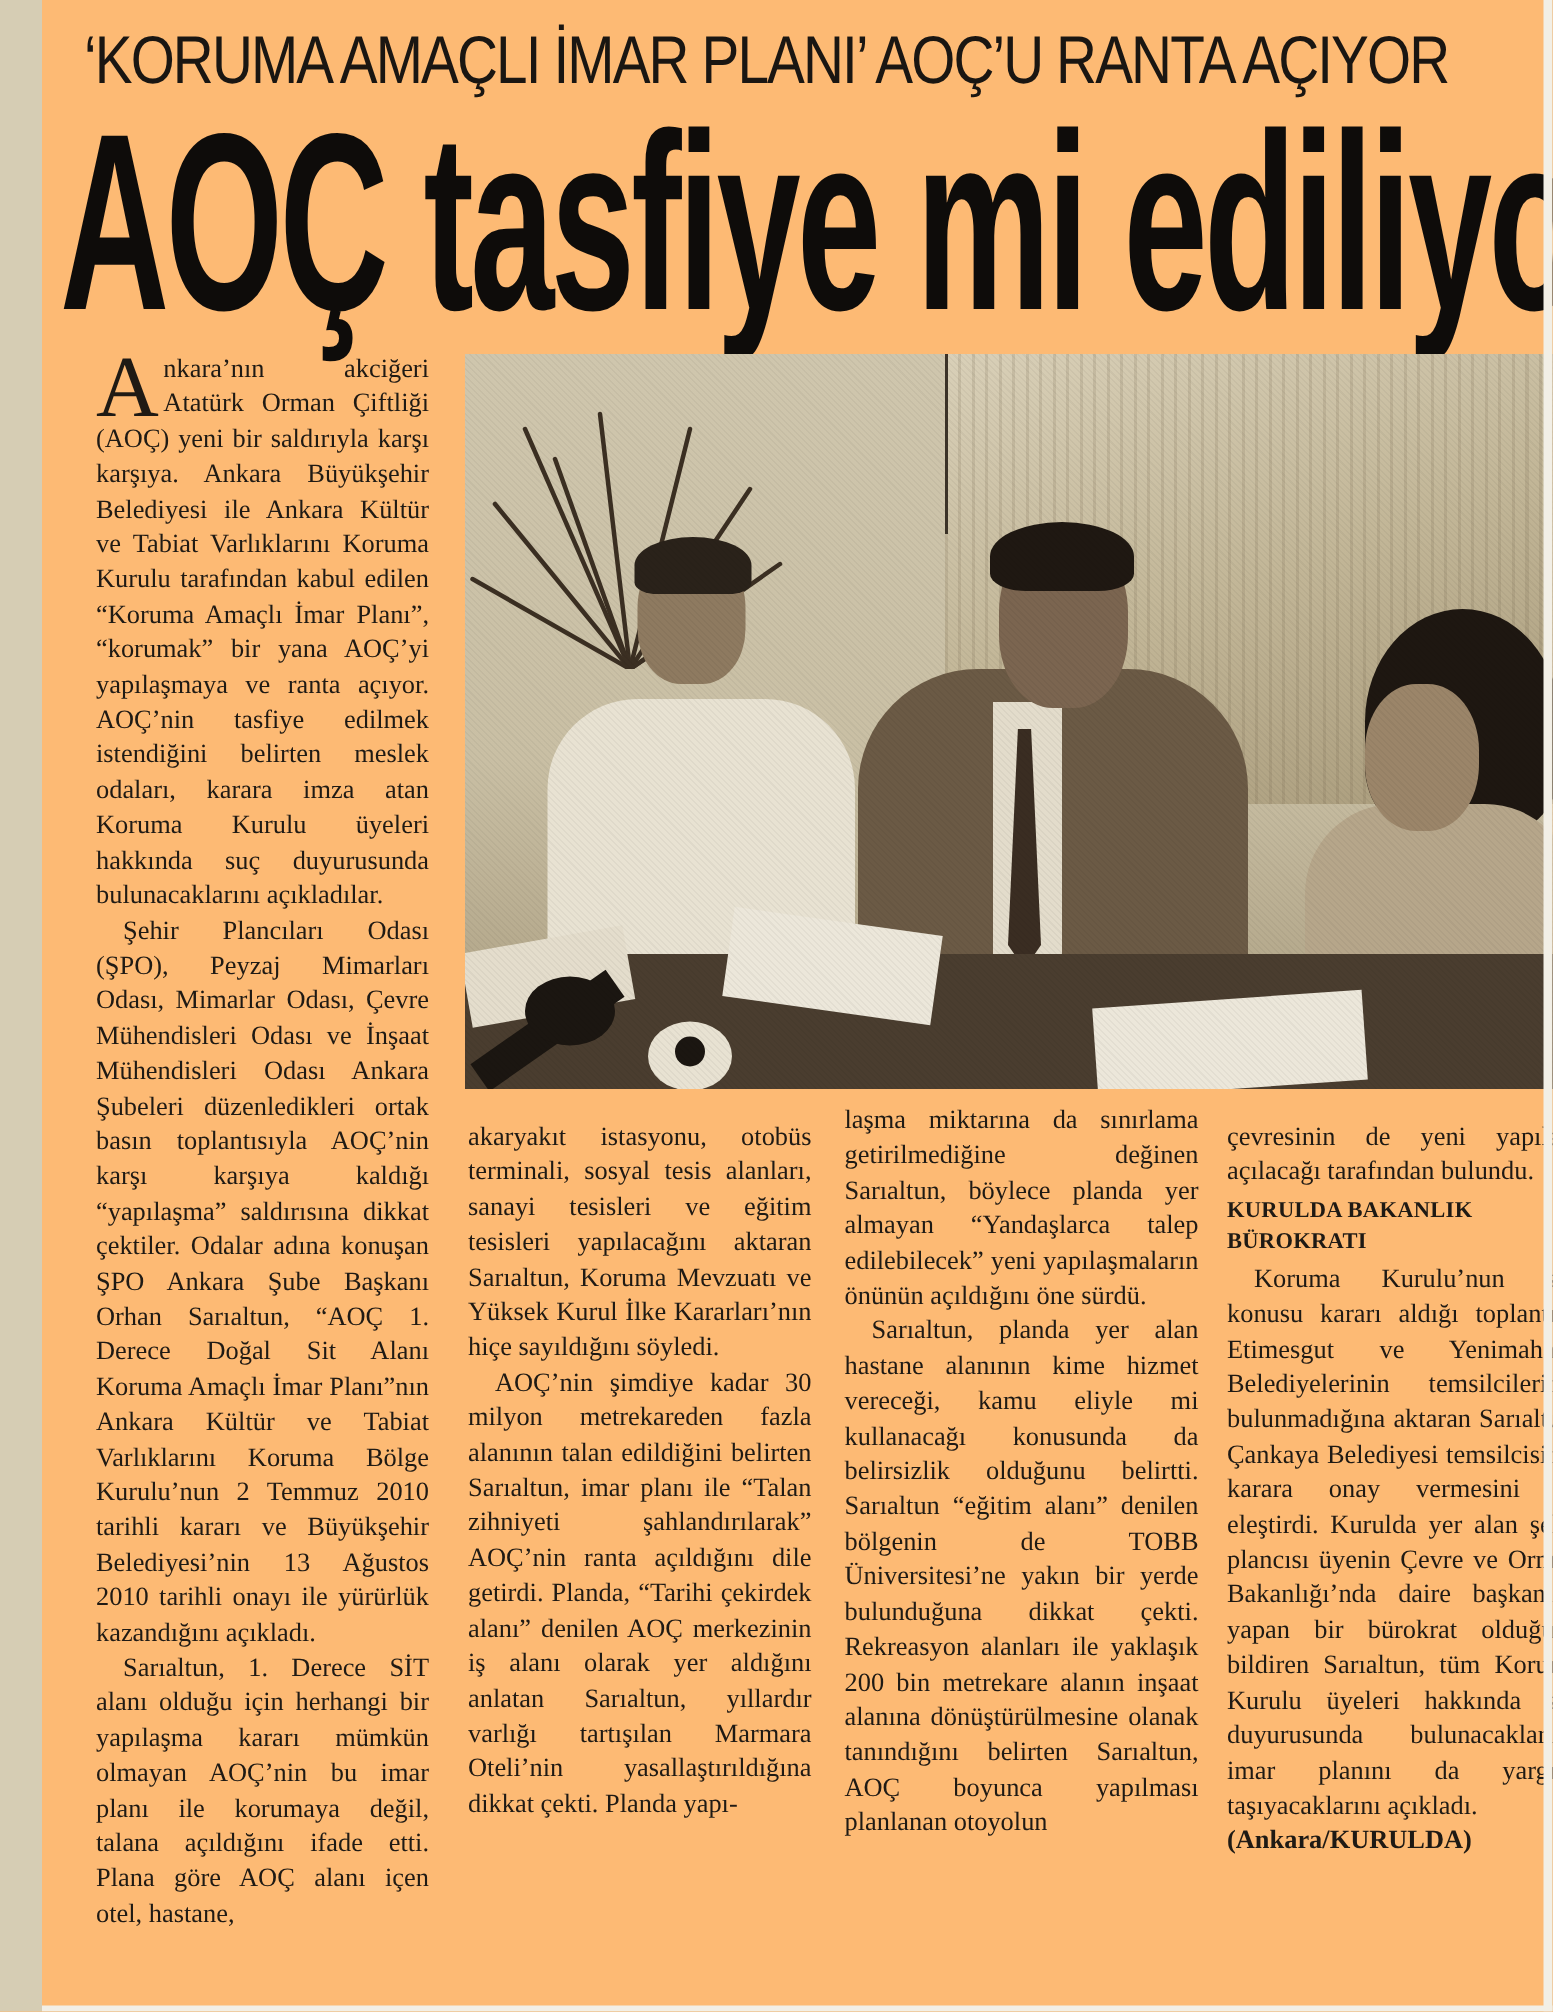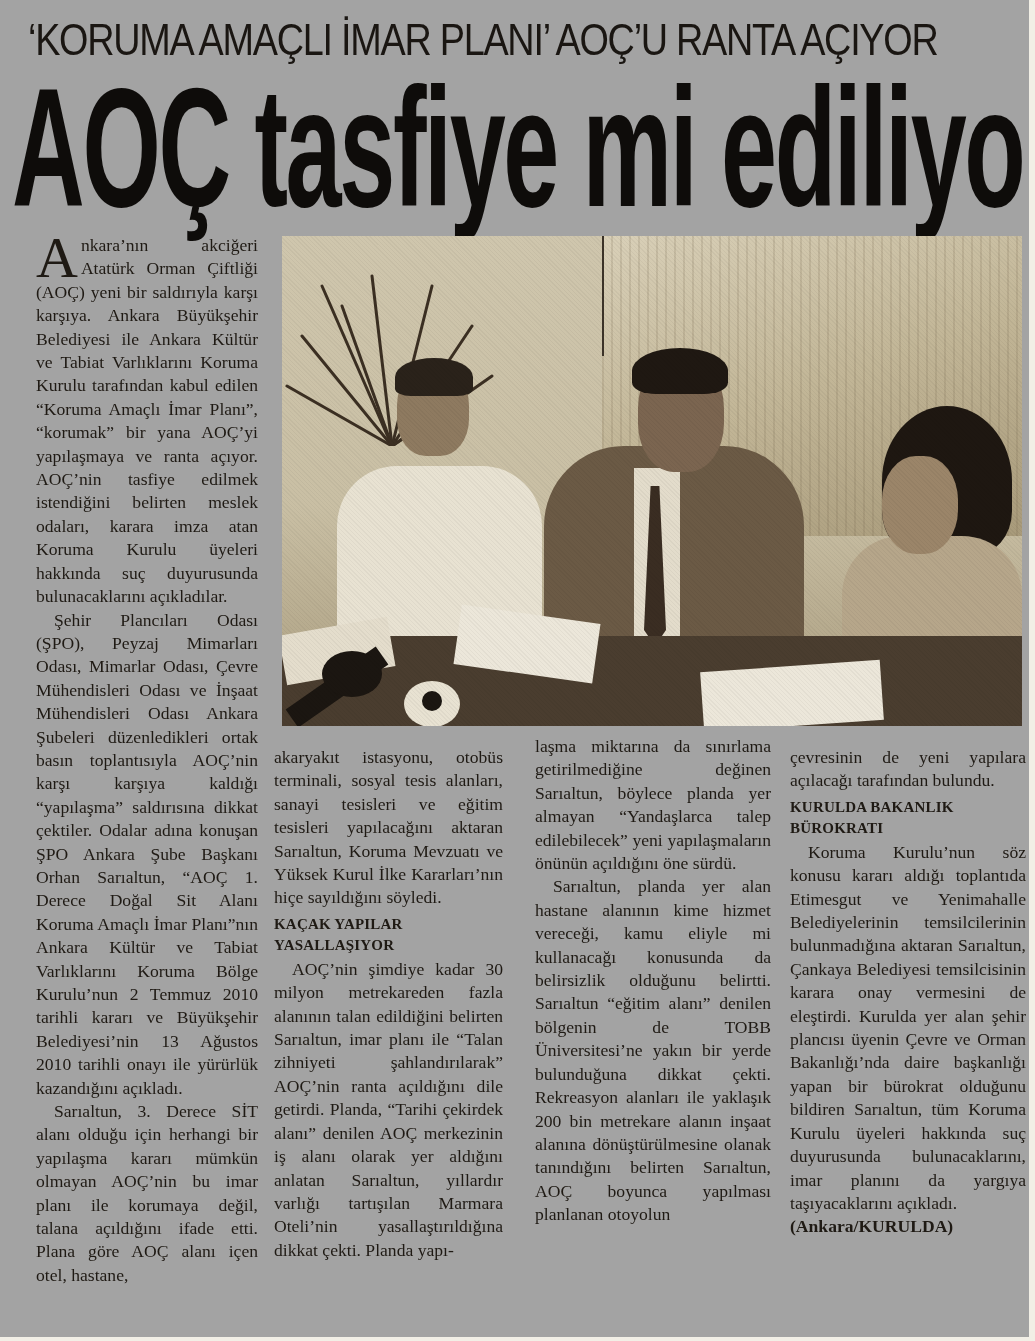--- a/index.html
+++ b/index.html
@@ -3,21 +3,21 @@
 <meta charset="utf-8">
 <style>
   html, body { margin: 0; padding: 0; }
   body {
     width: 1035px; height: 1341px; overflow: hidden;
     background: #d6cdb4;
     font-family: "Liberation Serif", "DejaVu Serif", serif;
     color: #1f1a14;
     position: relative;
   }
-  .page { position: absolute; inset: 0; background: #a3a3a3; }
+  .page { position: absolute; inset: 0; background: #fdba74; margin-left: 28px; }
   .strip-right { position: absolute; top: 0; right: 0; width: 6px; height: 1341px; background: #f2efe6; }
   .strip-bottom { position: absolute; left: 0; bottom: 0; width: 1035px; height: 4px; background: #f2efe6; }
 
   .kicker {
     position: absolute; left: 28px; top: 14px;
     font-family: "Liberation Sans", "DejaVu Sans", sans-serif;
     font-size: 45px; letter-spacing: -1.5px; color: #1a1612;
     transform: scaleX(0.84); transform-origin: left top; white-space: nowrap;
     font-weight: normal;
   }
@@ -34,21 +34,21 @@
     font-size: 17.6px; line-height: 23.4px;
     text-align: justify; hyphens: manual;
   }
   .col p { margin: 0; text-indent: 0; }
   .col p.ind { text-indent: 18px; }
   .col h3 {
     margin: 4px 0 2px 0; font-size: 15px; line-height: 21px; font-weight: bold;
     text-align: left; letter-spacing: 0.2px;
   }
   .col1 { left: 36px; top: 234px; width: 222px; }
-  .col2 { left: 274px; top: 746px; width: 229px; }
+  .col2 { left: 284px; top: 746px; width: 229px; }
   .col3 { left: 535px; top: 735px; width: 236px; }
   .col4 { left: 790px; top: 746px; width: 236px; }
 
   .dropcap {
     float: left; font-size: 58px; line-height: 44px; margin: 2px 3px 0 0;
     font-family: "Liberation Serif", "DejaVu Serif", serif;
   }
   .col1 .first { text-indent: 0; }
 
   .byline { font-weight: bold; }
@@ -135,26 +135,25 @@
     <div class="mic1-stick"></div>
     <div class="mic1"></div>
     <div class="mic2"></div>
     <div class="mic2-dot"></div>
     <div class="photo-grain"></div>
   </div>
 
   <div class="col col1">
     <p class="first"><span class="dropcap">A</span><span>nkara’nın akciğeri Atatürk Orman Çiftliği (AOÇ) yeni bir saldırıyla karşı karşıya. Ankara Büyükşehir Belediyesi ile Ankara Kültür ve Tabiat Varlıklarını Koruma Kurulu tarafından kabul edilen “Koruma Amaçlı İmar Planı”, “korumak” bir yana AOÇ’yi yapılaşmaya ve ranta açıyor. AOÇ’nin tasfiye edilmek istendiğini belirten meslek odaları, karara imza atan Koruma Kurulu üyeleri hakkında suç duyurusunda bulunacaklarını açıkladılar.</span></p>
     <p class="ind">Şehir Plancıları Odası (ŞPO), Peyzaj Mimarları Odası, Mimarlar Odası, Çevre Mühendisleri Odası ve İnşaat Mühendisleri Odası Ankara Şubeleri düzenledikleri ortak basın toplantısıyla AOÇ’nin karşı karşıya kaldığı “yapılaşma” saldırısına dikkat çektiler. Odalar adına konuşan ŞPO Ankara Şube Başkanı Orhan Sarıaltun, “AOÇ 1. Derece Doğal Sit Alanı Koruma Amaçlı İmar Planı”nın Ankara Kültür ve Tabiat Varlıklarını Koruma Bölge Kurulu’nun 2 Temmuz 2010 tarihli kararı ve Büyükşehir Belediyesi’nin 13 Ağustos 2010 tarihli onayı ile yürürlük kazandığını açıkladı.</p>
-    <p class="ind">Sarıaltun, 3. Derece SİT alanı olduğu için herhangi bir yapılaşma kararı mümkün olmayan AOÇ’nin bu imar planı ile korumaya değil, talana açıldığını ifade etti. Plana göre AOÇ alanı içen otel, hastane,</p>
+    <p class="ind">Sarıaltun, 1. Derece SİT alanı olduğu için herhangi bir yapılaşma kararı mümkün olmayan AOÇ’nin bu imar planı ile korumaya değil, talana açıldığını ifade etti. Plana göre AOÇ alanı içen otel, hastane,</p>
   </div>
 
   <div class="col col2">
     <p>akaryakıt istasyonu, otobüs terminali, sosyal tesis alanları, sanayi tesisleri ve eğitim tesisleri yapılacağını aktaran Sarıaltun, Koruma Mevzuatı ve Yüksek Kurul İlke Kararları’nın hiçe sayıldığını söyledi.</p>
-    <h3>KAÇAK YAPILAR YASALLAŞIYOR</h3>
     <p class="ind">AOÇ’nin şimdiye kadar 30 milyon metrekareden fazla alanının talan edildiğini belirten Sarıaltun, imar planı ile “Talan zihniyeti şahlandırılarak” AOÇ’nin ranta açıldığını dile getirdi. Planda, “Tarihi çekirdek alanı” denilen AOÇ merkezinin iş alanı olarak yer aldığını anlatan Sarıaltun, yıllardır varlığı tartışılan Marmara Oteli’nin yasallaştırıldığına dikkat çekti. Planda yapı-</p>
   </div>
 
   <div class="col col3">
     <p>laşma miktarına da sınırlama getirilmediğine değinen Sarıaltun, böylece planda yer almayan “Yandaşlarca talep edilebilecek” yeni yapılaşmaların önünün açıldığını öne sürdü.</p>
     <p class="ind">Sarıaltun, planda yer alan hastane alanının kime hizmet vereceği, kamu eliyle mi kullanacağı konusunda da belirsizlik olduğunu belirtti. Sarıaltun “eğitim alanı” denilen bölgenin de TOBB Üniversitesi’ne yakın bir yerde bulunduğuna dikkat çekti. Rekreasyon alanları ile yaklaşık 200 bin metrekare alanın inşaat alanına dönüştürülmesine olanak tanındığını belirten Sarıaltun, AOÇ boyunca yapılması planlanan otoyolun</p>
   </div>
 
   <div class="col col4">
     <p>çevresinin de yeni yapılara açılacağı tarafından bulundu.</p>

